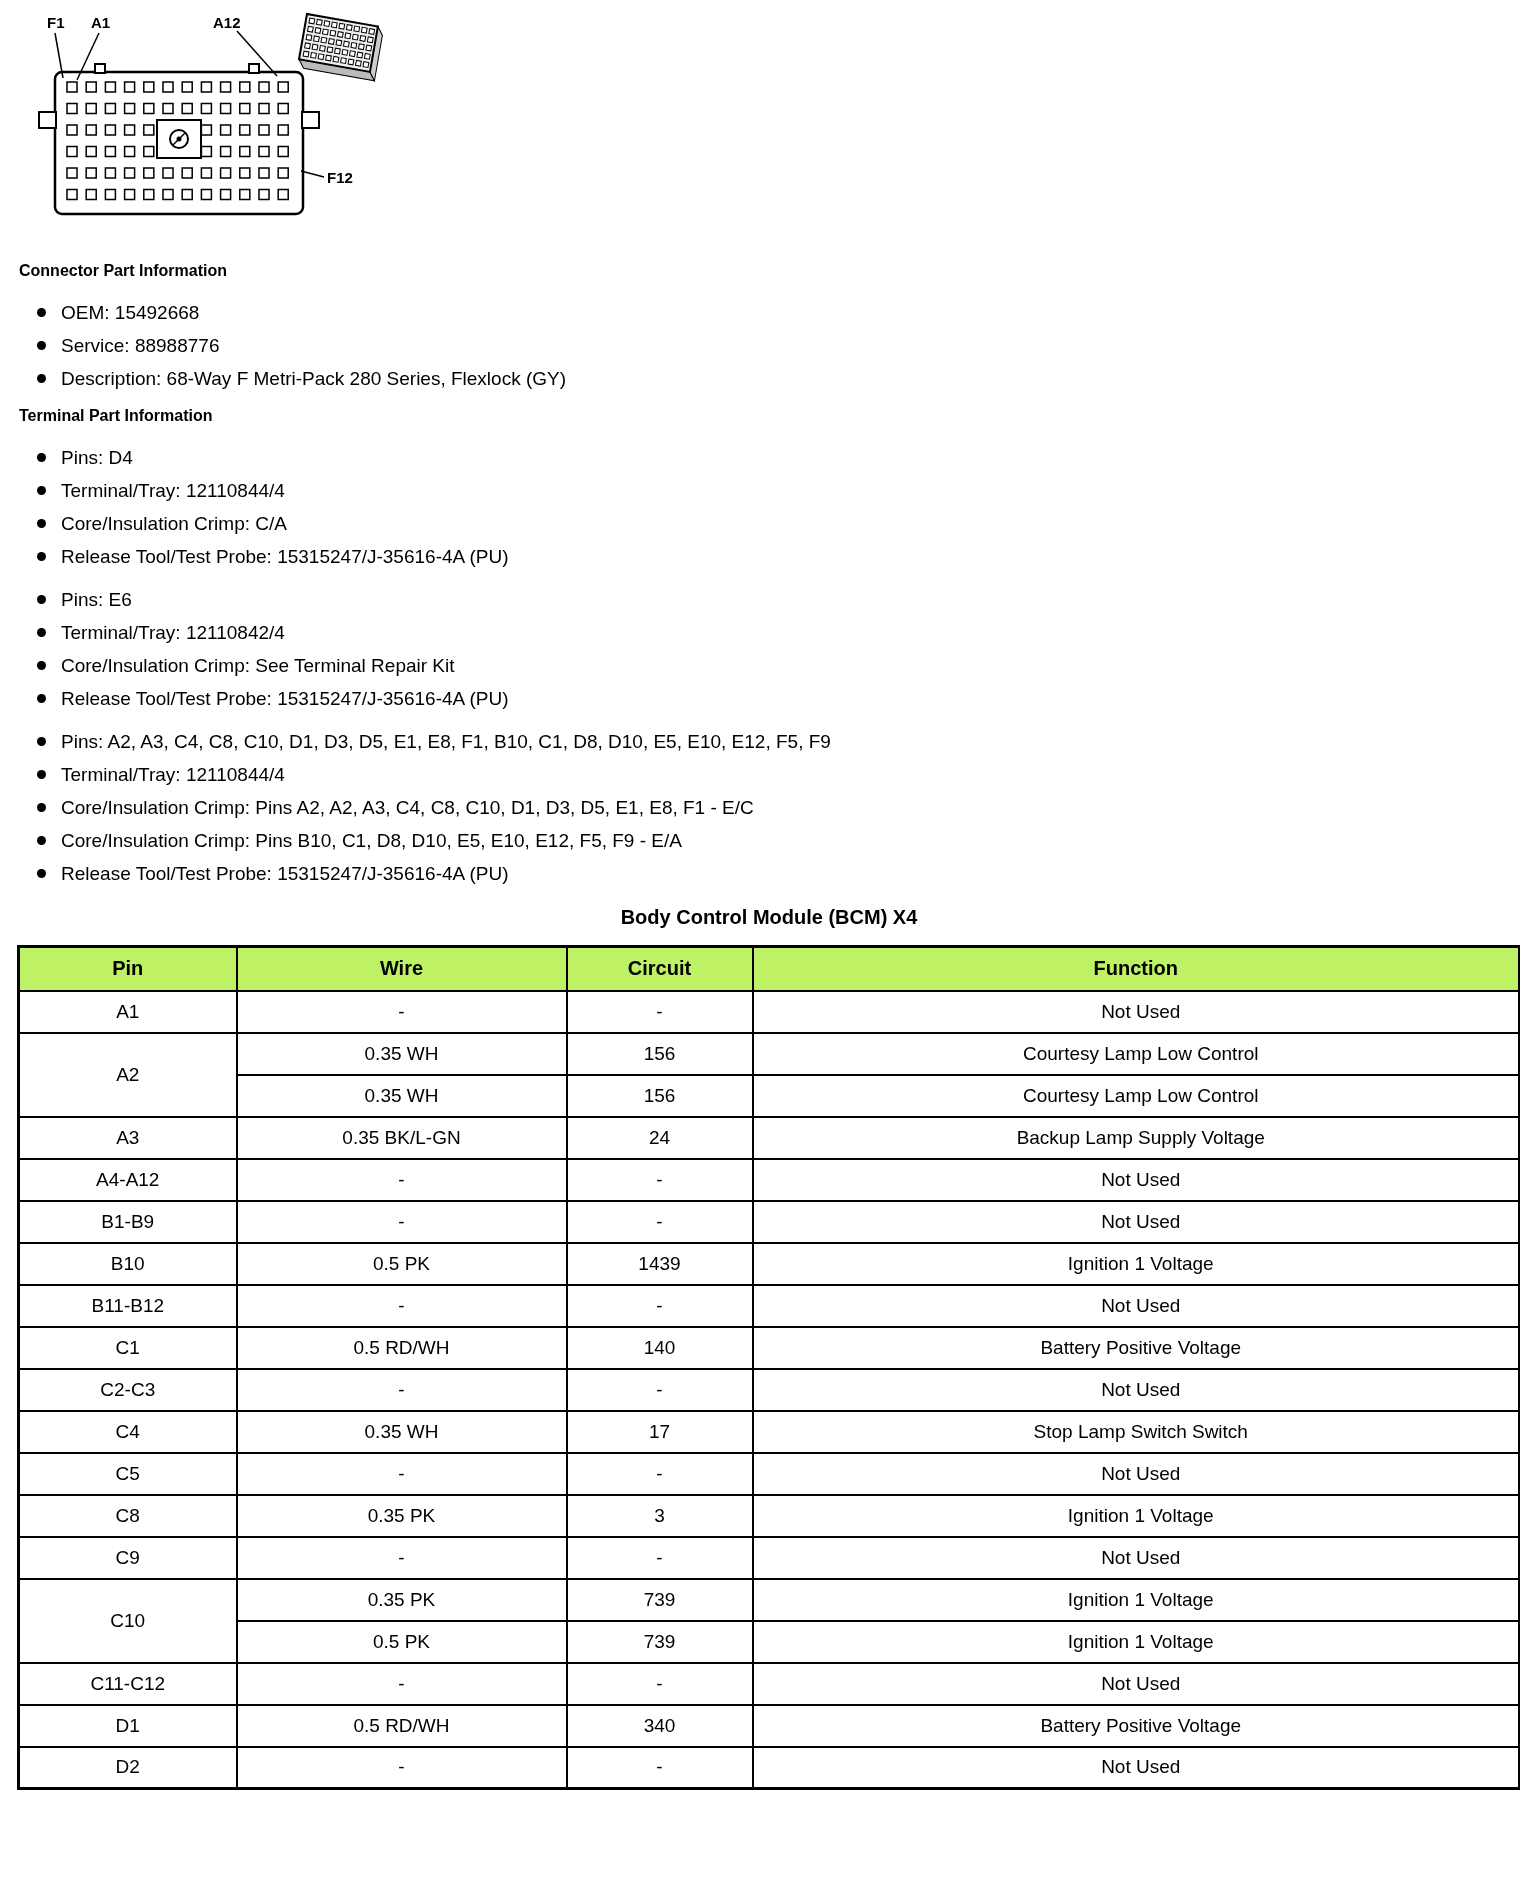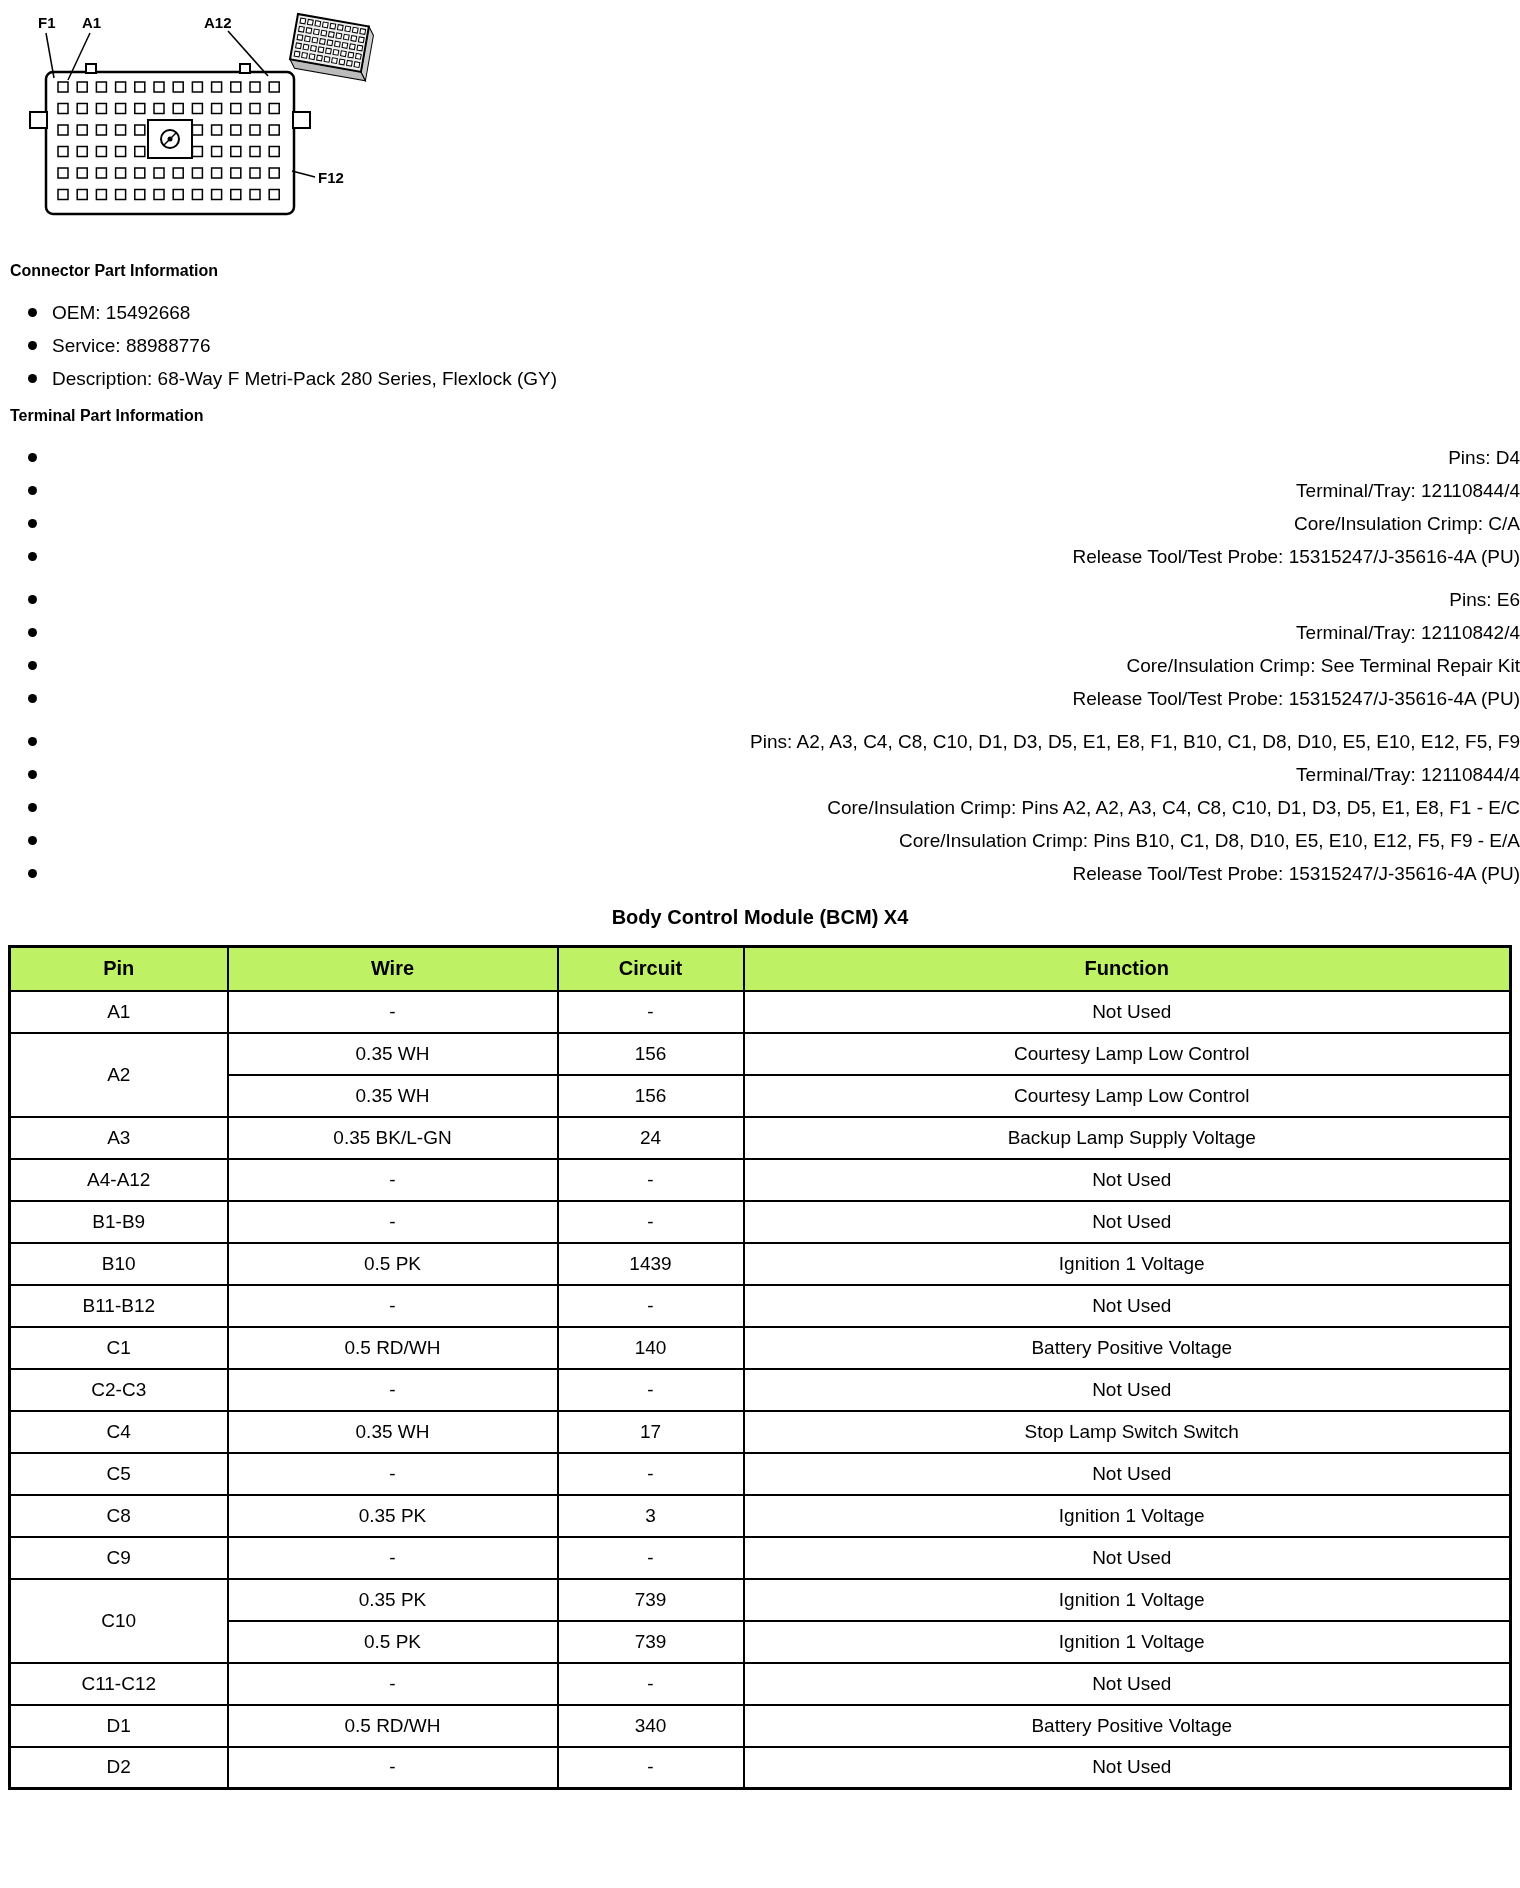--- a/index.html
+++ b/index.html
@@ -1,38 +1,38 @@
 <!DOCTYPE html>
 <html><head>
 <meta charset="utf-8">
 <style>
   * { margin:0; padding:0; box-sizing:border-box; }
   html,body { background:#ffffff; }
   body {
     width:1520px; height:1888px; overflow:hidden;
     font-family:"Liberation Sans", sans-serif; color:#000;
   }
-  .page { position:relative; width:1520px; height:1608px; background:#fff; }
+  .page { position:relative; width:1520px; height:1608px; background:#fff;padding-left:9px; }
 
   
   .diagram-wrap { height:250px; position:relative; }
   .diagram-wrap svg { position:absolute; left:0; top:0; }
   svg text.dlabel { font-family:"Liberation Sans",sans-serif; font-weight:bold; font-size:15px; fill:#000; }
 
   
   .section-heading { font-size:16px; font-weight:700; margin:12px 0 16px 10px; }
   ul.bullets { list-style:none; margin:0 0 10px 0; }
   ul.bullets li {
     position:relative; padding-left:52px; line-height:33px; font-size:19px;
   }
   ul.bullets li::before {
     content:""; position:absolute; left:28px; top:12px;
     width:9px; height:9px; border-radius:50%; background:#000;
   }
-  .group { margin-bottom:26px;text-align:right; }
+  .group { margin-bottom:26px; }
 
   
   .table-title { width:1504px; margin:16px 0 16px 8px; text-align:center; font-size:20px; font-weight:700; }
   table.pinout {
     width:1504px; margin-left:8px;
     border-collapse:collapse; table-layout:fixed;
     border:3px solid #000;
   }
   table.pinout th {
     height:44px; font-size:20px; font-weight:700; text-align:center;

